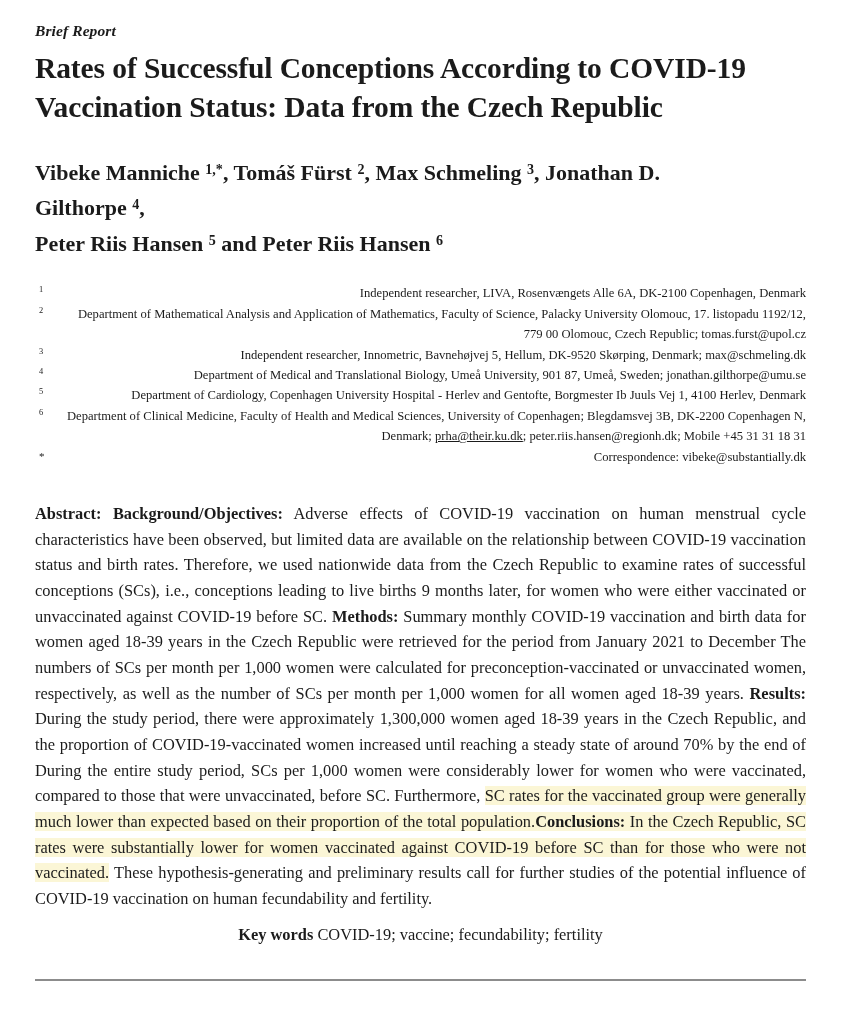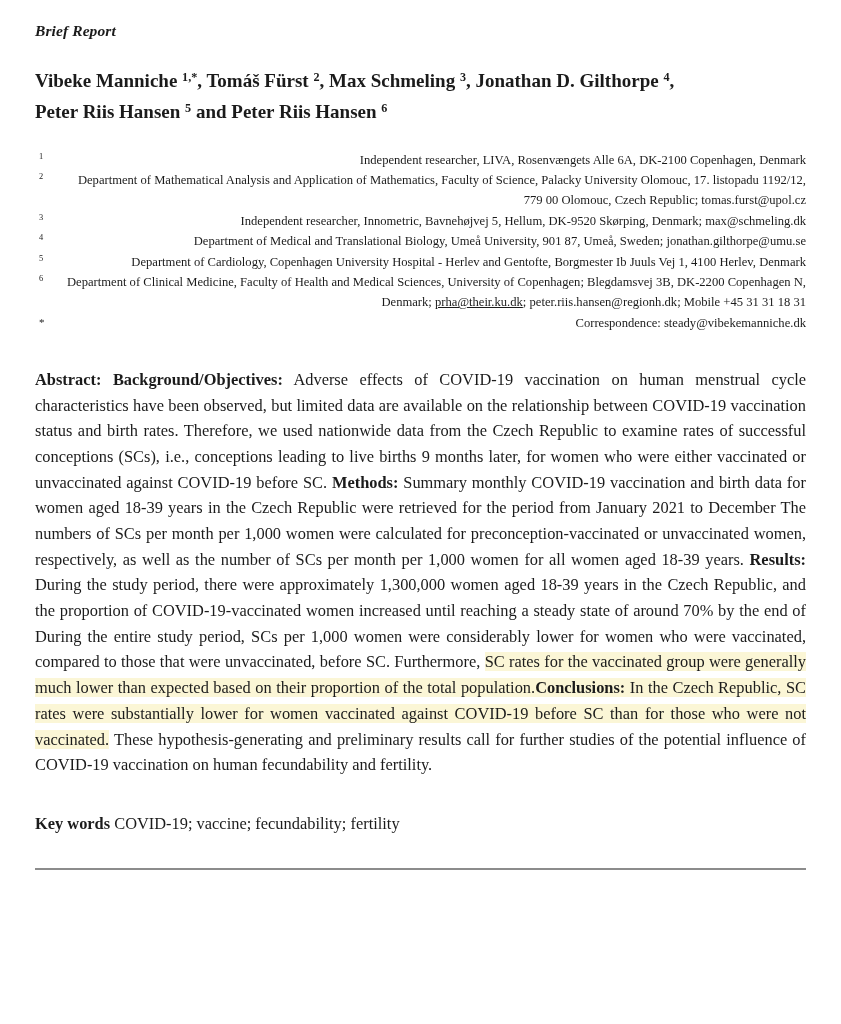--- a/index.html
+++ b/index.html
@@ -45,21 +45,21 @@
     font-size: 29.5px;
     font-weight: bold;
     line-height: 1.33;
     letter-spacing: -0.1px;
     margin: 10px 0 0 0;
     max-width: 740px;
   }
 
   
   .authors {
-    font-size: 19px;
+    font-size: 22px;
     font-weight: bold;
     line-height: 1.62;
     margin-top: 27px;
     max-width: 700px;
   }
   .authors sup {
     font-size: 0.64em;
     font-weight: bold;
     vertical-align: 0.46em;
     line-height: 0;
@@ -110,41 +110,43 @@
     font-weight: bold;
   }
   .hl {
     background-color: #fbf6d6;
     box-decoration-break: clone;
     -webkit-box-decoration-break: clone;
   }
 
   
   .keywords {
-    margin-top: 34px;
+    margin-top: 11px;
     font-size: 16.4px;
     line-height: 1.5;
+    text-align: center;
   }
 
   
   .rule {
     margin-top: 32px;
     height: 0;
     border-top: 2.2px solid #8c8c8c;
     width: 100%;
   }
 </style>
 </head>
 <body>
 
 <div class="page">
   <div class="inner">
 
     <div class="article-type">Brief Report</div>
 
+    <h1 class="title">Rates of Successful Conceptions According to COVID-19 Vaccination Status: Data from the Czech Republic</h1>
 
     <div class="authors">
       <span>Vibeke Manniche </span><sup>1,*</sup><span>, Tomáš Fürst </span><sup>2</sup><span>, Max Schmeling </span><sup>3</sup><span>, Jonathan D. Gilthorpe </span><sup>4</sup><span>,</span><br>
       <span>Peter Riis Hansen </span><sup>5</sup><span> and Peter Riis Hansen </span><sup>6</sup>
     </div>
 
     <div class="affiliations">
 
       <div class="aff">
         <span class="marker">1</span>
@@ -171,21 +173,21 @@
         <span class="body">Department of Cardiology, Copenhagen University Hospital - Herlev and Gentofte, Borgmester Ib Juuls Vej 1, 4100 Herlev, Denmark</span>
       </div>
 
       <div class="aff">
         <span class="marker">6</span>
         <span class="body"><span>Department of Clinical Medicine, Faculty of Health and Medical Sciences, University of Copenhagen; Blegdamsvej 3B, DK-2200 Copenhagen N, Denmark; </span><span class="ulink">prha@their.ku.dk</span><span>; peter.riis.hansen@regionh.dk; Mobile +45 31 31 18 31</span></span>
       </div>
 
       <div class="aff">
         <span class="marker star">*</span>
-        <span class="body">Correspondence: steady@vibekemanniche.dk</span>
+        <span class="body">Correspondence: vibeke@substantially.dk</span>
       </div>
 
     </div>
 
     <div class="abstract"><b>Abstract: Background/Objectives:</b><span> Adverse effects of COVID-19 vaccination on human menstrual cycle characteristics have been observed, but limited data are available on the relationship between COVID-19 vaccination status and birth rates. Therefore, we used nationwide data from the Czech Republic to examine rates of successful conceptions (SCs), i.e., conceptions leading to live births 9 months later, for women who were either vaccinated or unvaccinated against COVID-19 before SC. </span><b>Methods:</b><span> Summary monthly COVID-19 vaccination and birth data for women aged 18-39 years in the Czech Republic were retrieved for the period from January 2021 to December The numbers of SCs per month per 1,000 women were calculated for preconception-vaccinated or unvaccinated women, respectively, as well as the number of SCs per month per 1,000 women for all women aged 18-39 years. </span><b>Results:</b><span> During the study period, there were approximately 1,300,000 women aged 18-39 years in the Czech Republic, and the proportion of COVID-19-vaccinated women increased until reaching a steady state of around 70% by the end of During the entire study period, SCs per 1,000 women were considerably lower for women who were vaccinated, compared to those that were unvaccinated, before SC. Furthermore, </span><span class="hl">SC rates for the vaccinated group were generally much lower than expected based on their proportion of the total population.</span><b class="hl">Conclusions:</b><span class="hl"> In the Czech Republic, SC rates were substantially lower for women vaccinated against COVID-19 before SC than for those who were not vaccinated.</span><span> These hypothesis-generating and preliminary results call for further studies of the potential influence of COVID-19 vaccination on human fecundability and fertility.</span></div>
 
     <div class="keywords"><b>Key words</b><span> COVID-19; vaccine; fecundability; fertility</span></div>
 
     <div class="rule"></div>
 

